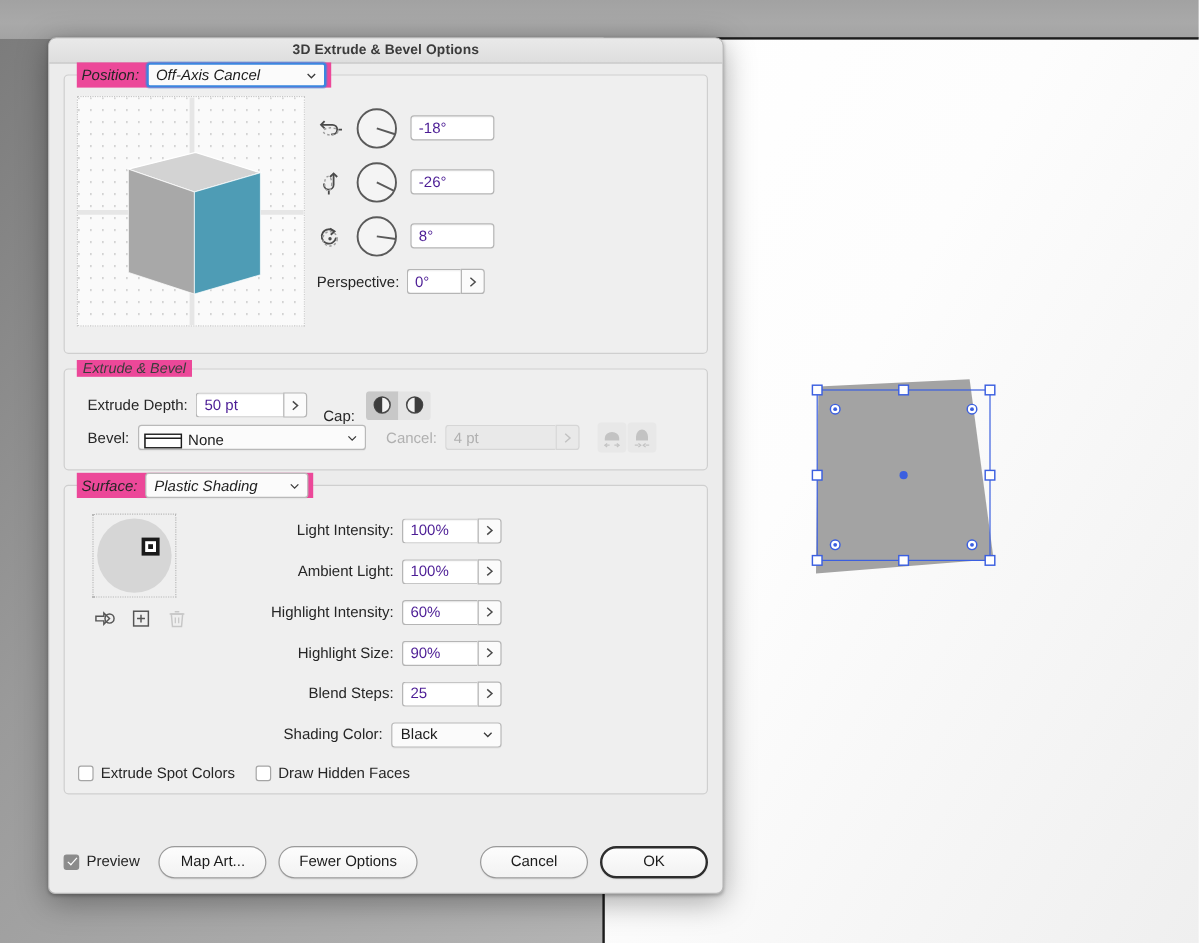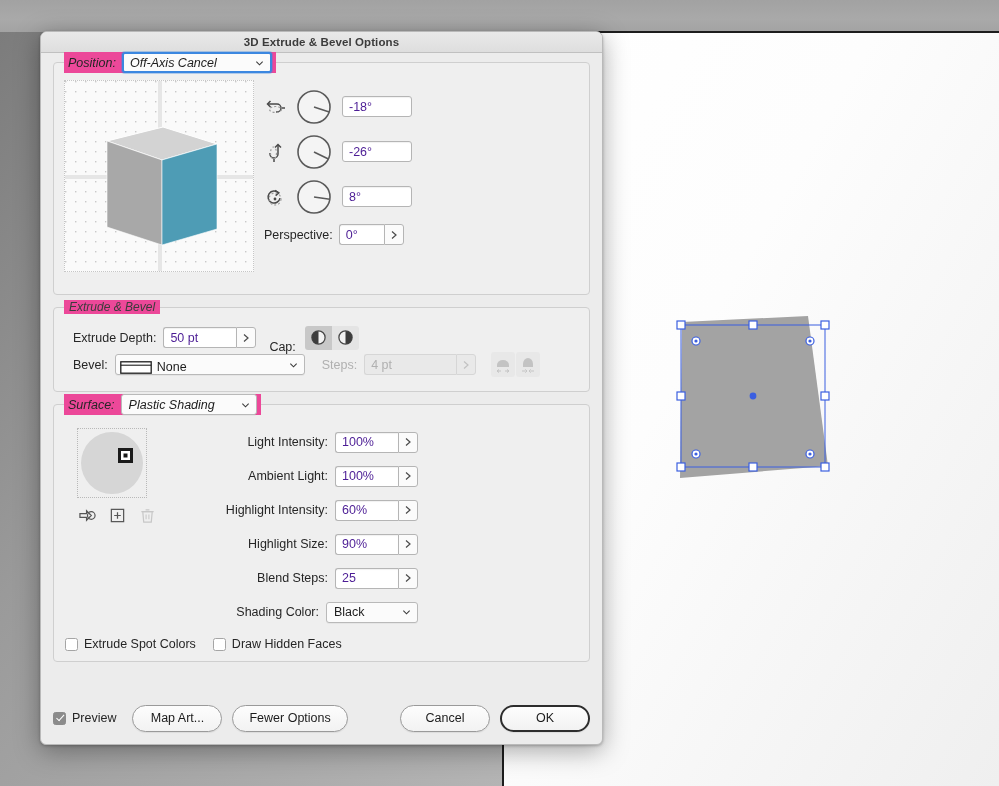--- a/index.html
+++ b/index.html
@@ -417,21 +417,21 @@
         <span class="select" id="bevel-select">
           <svg class="bevel-glyph" viewBox="0 0 32 13">
             <rect x="0.8" y="0.8" width="30.4" height="11.4" fill="#ffffff" stroke="#1d1d1d" stroke-width="1.3"></rect>
             <line x1="0.8" y1="4.2" x2="31.2" y2="4.2" stroke="#1d1d1d" stroke-width="1.1"></line>
           </svg>
           <span>None</span>
           <svg class="chev" viewBox="0 0 10 10">
             <path d="M1.5 3.5 L5 7 L8.5 3.5" fill="none" stroke="#3b3b3b" stroke-width="1.2"></path>
           </svg>
         </span>
-        <span class="lbl dim" style="margin-left:10px;">Steps:</span>
+        <span class="lbl dim" style="margin-left:10px;">Cancel:</span>
         <span class="combo" id="bevel-height-combo">
           <span class="tf dim">4 pt</span>
           <span class="disc dim">
             <svg width="8" height="10" viewBox="0 0 8 10">
               <path d="M2 1.5 L6 5 L2 8.5" fill="none" stroke="#c2c2c2" stroke-width="1.2"></path>
             </svg>
           </span>
         </span>
         <span class="bevel-ext-set">
           <span class="bevel-ext-btn">

